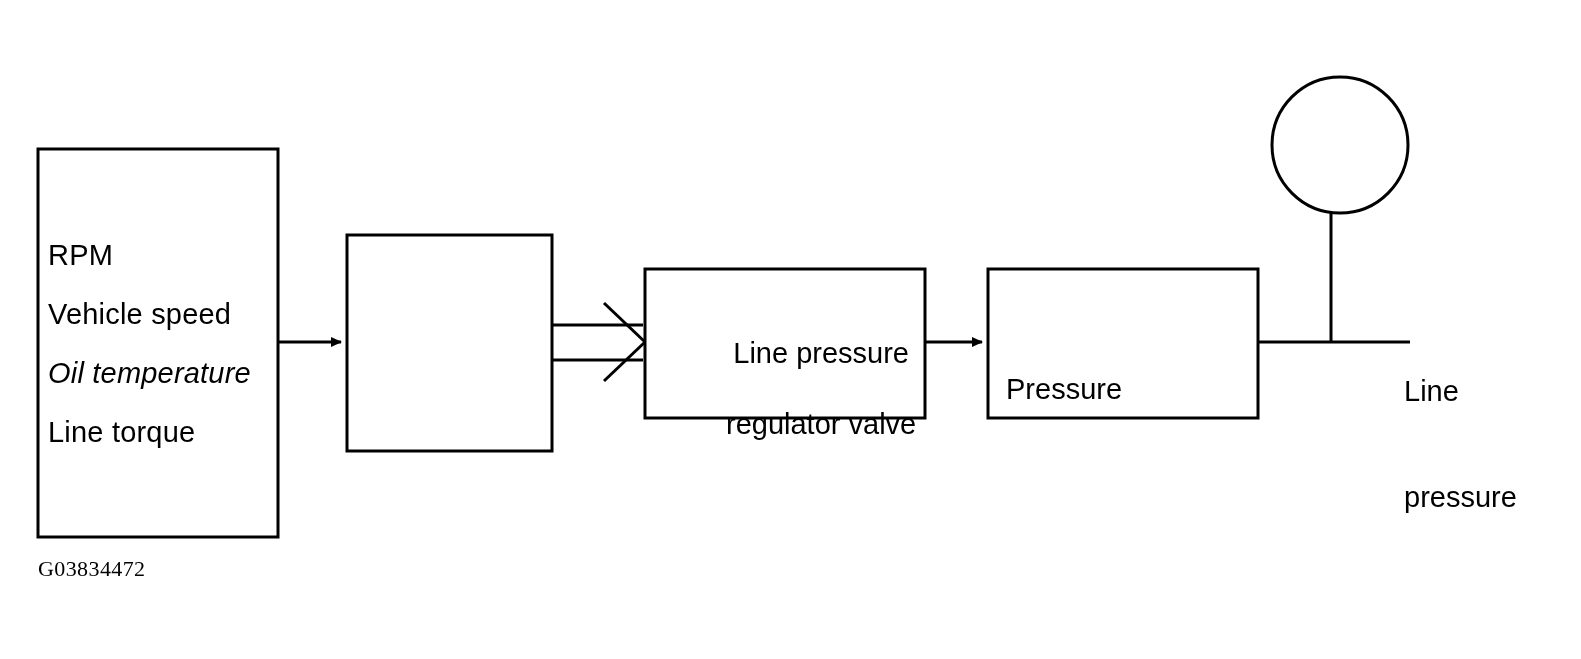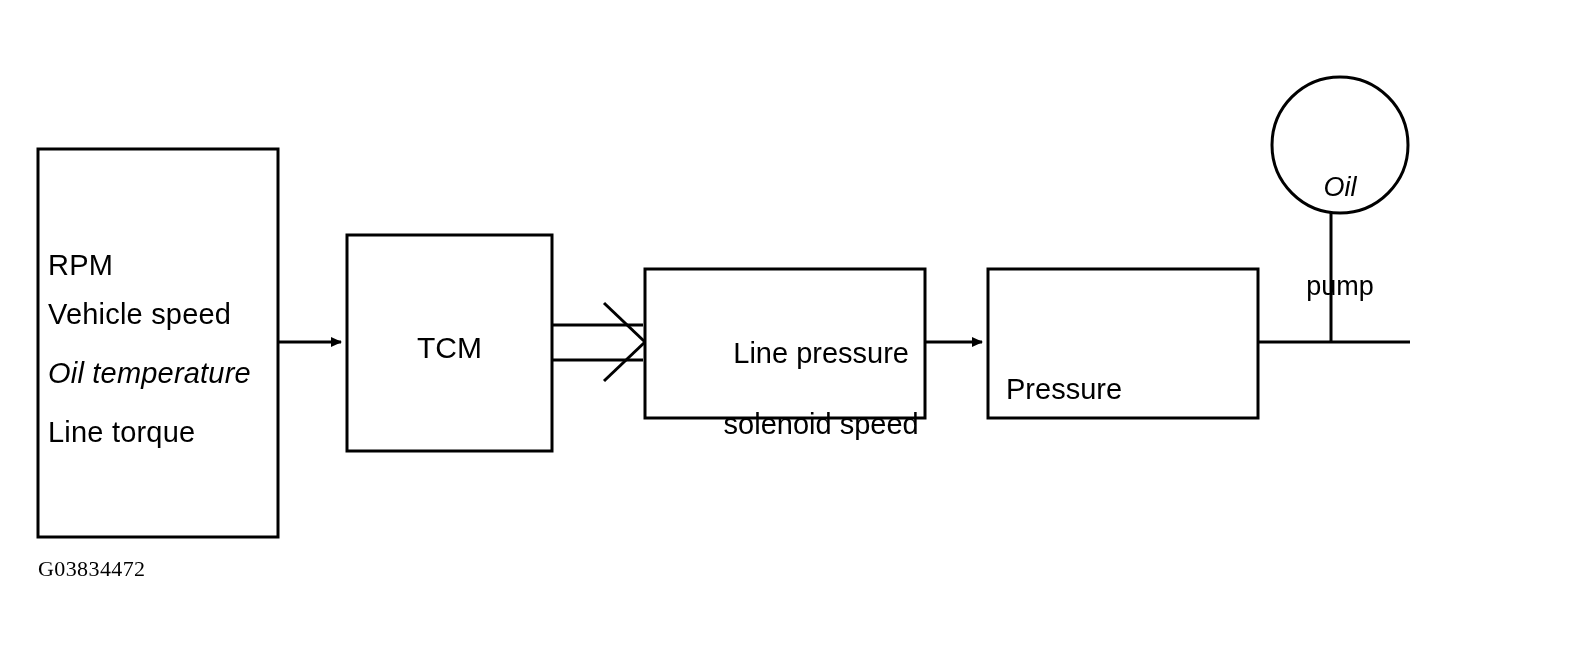--- a/index.html
+++ b/index.html
@@ -33,21 +33,21 @@
     line-height: 1.22;
     pointer-events: none;
   }
   
   .input-line {
     position: absolute;
     left: 48px;
     font-size: 29px;
     letter-spacing: 0.2px;
   }
-  .input-line-0 { top: 238px; margin-top: 10px; }
+  .input-line-0 { top: 238px; }
   .input-line-1 { top: 297px; }
   .input-line-2 { top: 356px; font-style: italic; }
   .input-line-3 { top: 415px; }
 
   .tcm-text {
     left: 347px;
     top: 330px;
     width: 205px;
     text-align: center;
     font-size: 30px;
@@ -140,32 +140,31 @@
     <line x1="1258" y1="342" x2="1410" y2="342" stroke="#000000" stroke-width="3"></line>
 
     <line x1="1331" y1="213" x2="1331" y2="343" stroke="#000000" stroke-width="3"></line>
   </svg>
 
   <div class="node-label input-line input-line-0">RPM</div>
   <div class="node-label input-line input-line-1">Vehicle speed</div>
   <div class="node-label input-line input-line-2">Oil temperature</div>
   <div class="node-label input-line input-line-3">Line torque</div>
 
-  <div class="node-label tcm-text">TCM</div>
 
   <div class="node-label solenoid-text">
     <span>Line pressure</span><br>
-    <span>solenoid speed</span>
+    <span>regulator valve</span>
   </div>
 
   <div class="node-label regulator-text">
     <span class="ln1">Pressure</span>
   </div>
 
-  <div class="node-label pump-text">
-    <span class="ln1">Oil</span>
-    <span class="ln2">pump</span>
+
+  <div class="node-label output-text">
+    <span class="ln1">Line</span>
+    <span class="ln2">pressure</span>
   </div>
-
 
   <div class="figure-caption">G03834472</div>
 
 </div>
 
 </body></html>

